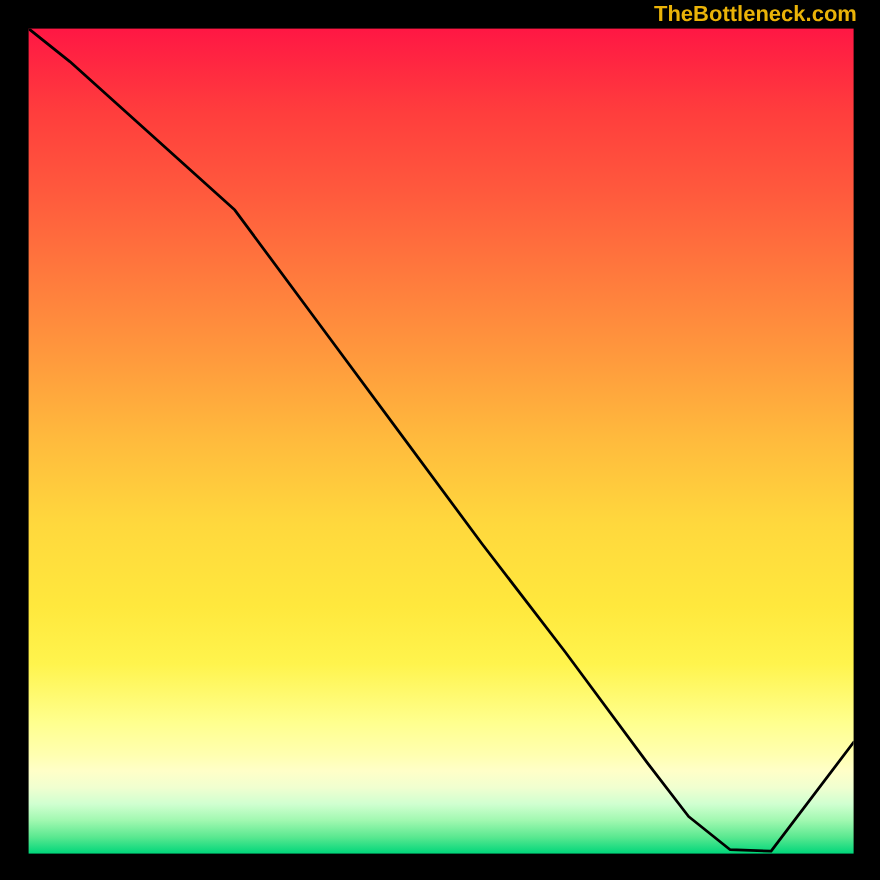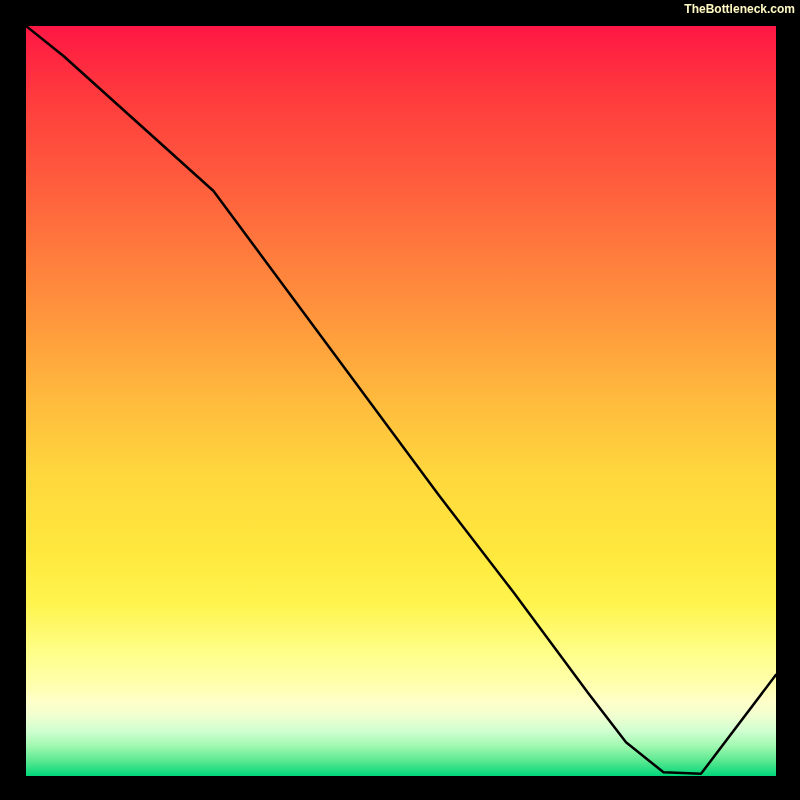--- a/index.html
+++ b/index.html
@@ -8,23 +8,23 @@
     width: 800px;
     height: 800px;
     background: #000;
     font-family: Arial, sans-serif;
     position: relative;
     overflow: hidden;
   }
   .watermark {
     position: absolute;
     top: 2px;
-    right: 5px;
-    color: #fef9c3;
-    font-size: 12px;
+    right: 21px;
+    color: #eab308;
+    font-size: 20px;
     font-weight: bold;
     z-index: 10;
   }
   .plot-area {
     position: absolute;
     left: 25px;
     top: 25px;
     width: 750px;
     height: 750px;
     border: 1px solid #000;

